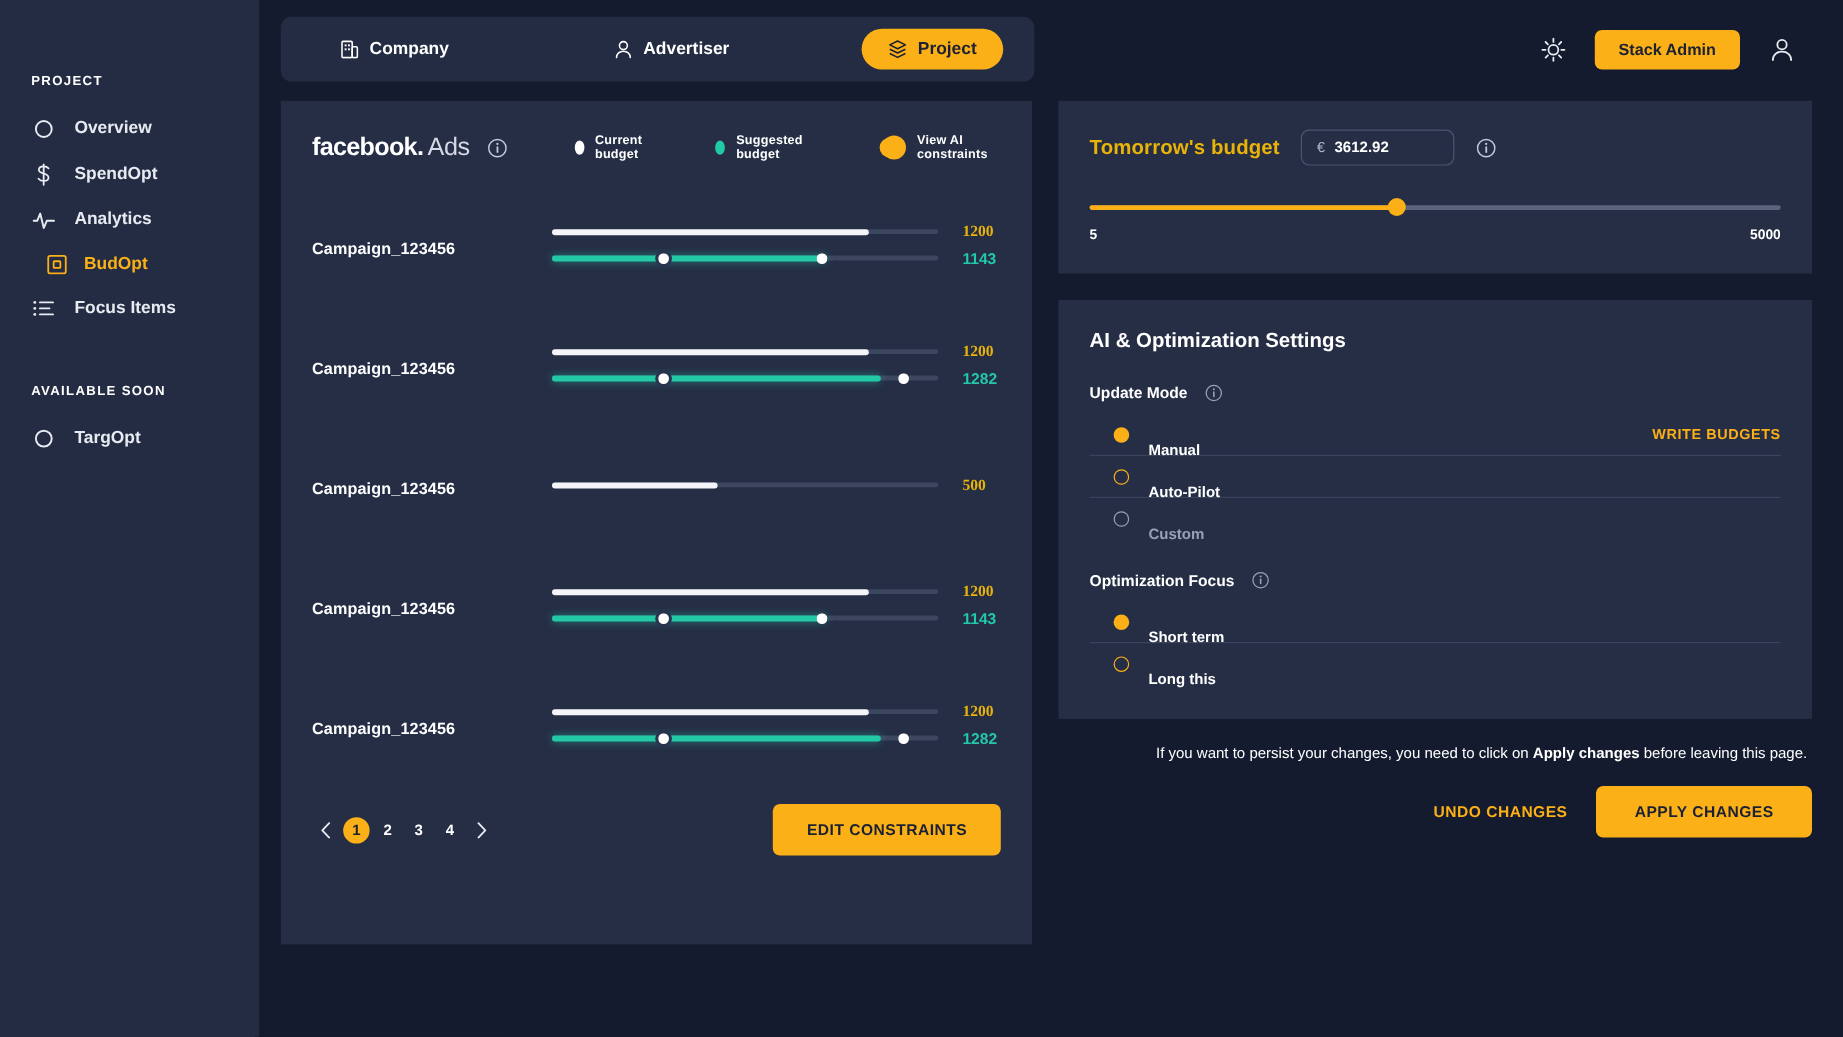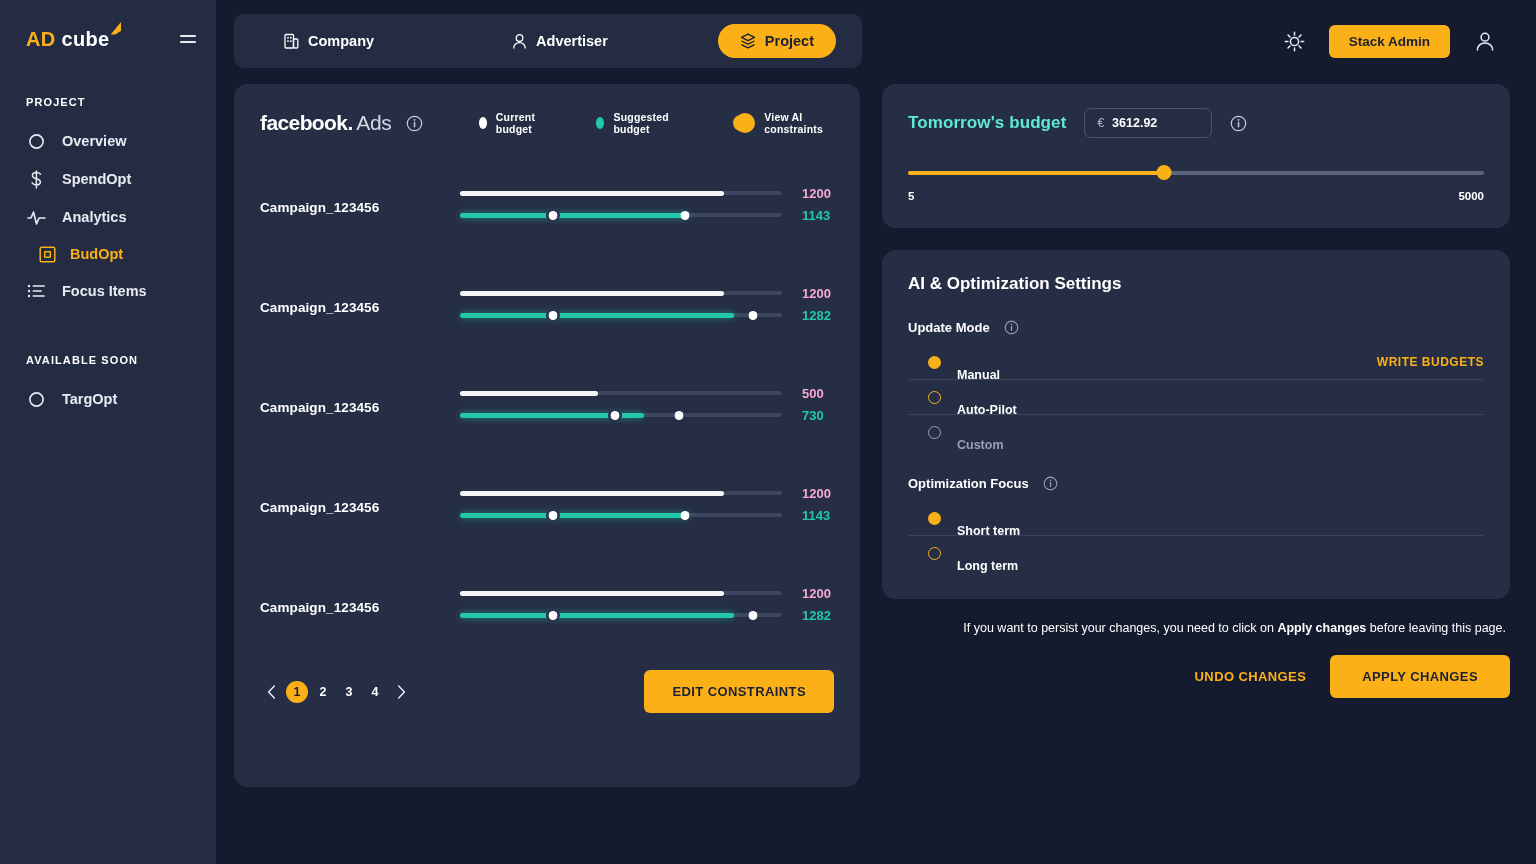--- a/index.html
+++ b/index.html
@@ -110,21 +110,21 @@
     font-family: inherit;
   }
 
   .content {
     display: flex; gap: 22px;
     margin-top: 16px;
   }
 
   
   .card {
-    background: #252e45; border-radius: 14px;
+    background: #252e45; border-radius: 0;
   }
   .campaigns-card {
     width: 626px; padding: 22px 26px 20px 26px;
     height: 703px;
   }
   .camp-header {
     display: flex; align-items: center;
     height: 34px; margin-bottom: 12px;
   }
   .fb-logo { display: flex; align-items: baseline; }
@@ -190,21 +190,21 @@
     border-radius: 50%; background: #ffffff;
     transform: translateX(-50%);
     border: 1.5px solid transparent;
     cursor: pointer;
   }
   .handle.ring { box-shadow: 0 0 0 2.5px #2a3450; }
   .val {
     margin-left: 20px; font-size: 13px; font-weight: bold;
     min-width: 44px;
   }
-  .val.cur { color: #f9a8d4; }
+  .val.cur { color: #eab308; font-family: Liberation Serif, serif; }
   .val.sug { color: #23c9a7; }
 
   
   .camp-footer {
     display: flex; align-items: center;
     margin-top: 16px;
   }
   .pager { display: flex; align-items: center; gap: 4px; }
   .pager-arrow {
     width: 22px; height: 22px; display: flex;
@@ -224,21 +224,21 @@
     font-size: 13px; font-weight: bold;
     letter-spacing: .4px;
     padding: 14px 28px; cursor: pointer;
     font-family: inherit;
   }
 
   
   .right-col { width: 628px; display: flex; flex-direction: column; }
   .budget-card { padding: 24px 26px 26px 26px; }
   .budget-head { display: flex; align-items: center; gap: 18px; }
-  .budget-title { color: #5eead4; font-size: 17px; font-weight: bold; letter-spacing: .1px; }
+  .budget-title { color: #eab308; font-size: 17px; font-weight: bold; letter-spacing: .1px; }
   .budget-input {
     width: 128px; height: 30px;
     border: 1px solid #4b566e; border-radius: 7px;
     display: flex; align-items: center; gap: 8px;
     padding: 0 12px; cursor: text;
   }
   .cur-sym { color: #aeb6c7; font-size: 12px; }
   .budget-val { color: #ffffff; font-size: 12.5px; font-weight: bold; }
 
   .budget-slider-wrap { margin-top: 28px; position: relative; height: 14px; }
@@ -308,31 +308,20 @@
     background: #fcb017; color: #1b2133;
     border: none; border-radius: 6px;
     font-size: 13px; font-weight: bold; letter-spacing: .4px;
     padding: 14px 32px; cursor: pointer; font-family: inherit;
   }
 </style>
 </head>
 <body>
 
 <aside class="sidebar">
-  <div class="brand-row">
-    <div class="brand">
-      <span class="brand-ad">AD</span>
-      <span class="brand-cube">cube</span>
-      <span class="brand-mark"></span>
-    </div>
-    <div class="hamburger">
-      <span></span>
-        <span></span>
-    </div>
-  </div>
 
   <div class="nav-section-title">PROJECT</div>
 
   <div class="nav-item">
     <span class="nav-icon">
       <svg width="17" height="17" viewBox="0 0 17 17">
           <circle cx="8.5" cy="8.5" r="6.6" fill="none" stroke="#e8ebf2" stroke-width="1.6"></circle>
         </svg>
     </span>
     <span>Overview</span>
@@ -533,29 +522,20 @@
         <div class="camp-row">
           <div class="camp-name">Campaign_123456</div>
           <div class="sliders">
             <div class="slider-line">
               <div class="track-wrap">
                 <span class="track-bg"></span>
                 <span class="track-fill white" style="width:43%"></span>
               </div>
               <span class="val cur">500</span>
             </div>
-            <div class="slider-line">
-              <div class="track-wrap">
-                <span class="track-bg"></span>
-                <span class="track-fill teal" style="width:57%"></span>
-                <span class="handle ring" style="left:48%"></span>
-                <span class="handle" style="left:68%"></span>
-              </div>
-              <span class="val sug">730</span>
-            </div>
           </div>
         </div>
 
         <div class="camp-row">
           <div class="camp-name">Campaign_123456</div>
           <div class="sliders">
             <div class="slider-line">
               <div class="track-wrap">
                 <span class="track-bg"></span>
                 <span class="track-fill white" style="width:82%"></span>
@@ -686,21 +666,21 @@
             </svg>
           </span>
         </div>
 
         <div class="opt-row">
           <span class="radio on"></span>
           <span class="opt-label">Short term</span>
         </div>
         <div class="opt-row last">
           <span class="radio off"></span>
-          <span class="opt-label">Long term</span>
+          <span class="opt-label">Long this</span>
         </div>
       </section>
 
       <div class="apply-note">
         <span>If you want to persist your changes, you need to click on </span><b>Apply changes</b><span> before leaving this page.</span>
       </div>
 
       <div class="action-row">
         <button class="undo-btn">UNDO CHANGES</button>
         <button class="apply-btn">APPLY CHANGES</button>

